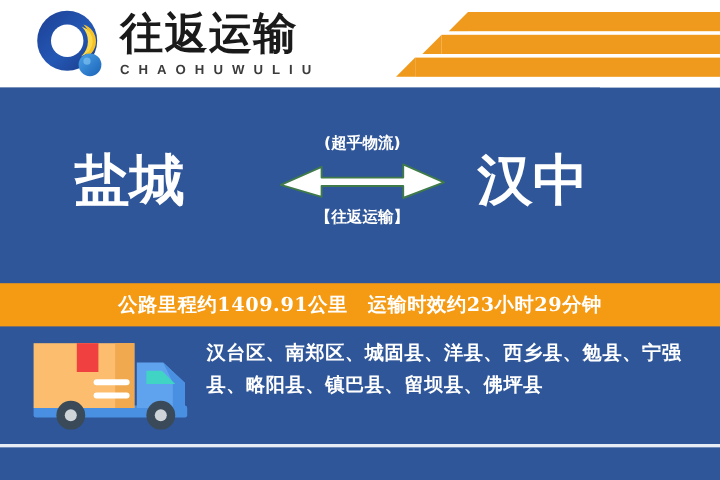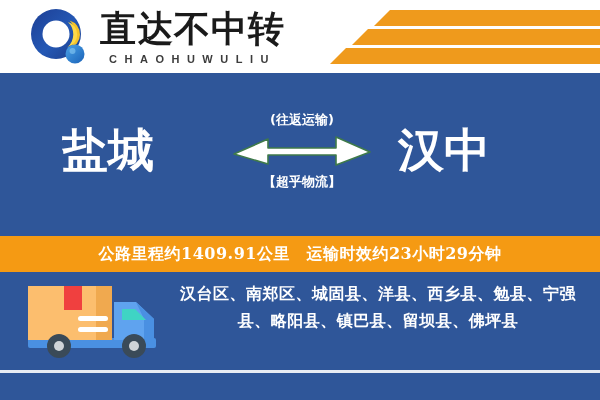--- a/index.html
+++ b/index.html
@@ -198,21 +198,20 @@
     position: absolute;
     left: 172px;
     top: 12px;
     width: 412px;
     font-family: "DejaVu Sans", "Liberation Sans", sans-serif;
     font-size: 16px;
     font-weight: bold;
     color: #ffffff;
     line-height: 27px;
     letter-spacing: 0.5px;
-    text-align: center;
   }
 
   .divider {
     position: absolute;
     left: 0;
     top: 370px;
     width: 600px;
     height: 3px;
     background: #e8ecf4;
   }
@@ -249,42 +248,42 @@
           </defs>
           <circle cx="28" cy="27" r="25" fill="url(#ringGrad)"></circle>
           <circle cx="28" cy="27" r="13.5" fill="#ffffff"></circle>
           <path d="M41.5 13.5 A19 19 0 0 1 41 41.5 A14.5 14.5 0 0 0 41.5 13.5 Z" fill="#f5c328"></path>
           <path d="M40 15 A17 17 0 0 1 39.6 40 A13 13 0 0 0 40 15 Z" fill="#fcd94a"></path>
           <circle cx="47" cy="47" r="9.5" fill="url(#dotGrad)"></circle>
           <circle cx="44.5" cy="44" r="3" fill="#8fd0f5" opacity="0.55"></circle>
         </svg>
       </div>
       <div class="logo-wordmark">
-        <div class="brand-cn">直达不中转</div>
+        <div class="brand-cn">往返运输</div>
         <div class="brand-en">CHAOHUWULIU</div>
       </div>
     </div>
 
     <div class="stripes">
       <div class="stripe s1"></div>
       <div class="stripe s2"></div>
       <div class="stripe s3"></div>
     </div>
   </div>
 
   <div class="route-panel">
 
     <div class="city city-origin">盐城</div>
 
     <div class="arrow-group">
-      <div class="note-top">(往返运输)</div>
+      <div class="note-top">(超乎物流)</div>
       <svg class="arrow-svg" width="140" height="34" viewBox="0 0 140 34" xmlns="http://www.w3.org/2000/svg">
         <polygon points="2,21 36,6 36,15 104,15 104,4 138,19 104,32 104,22 36,22 36,31" fill="#ffffff" stroke="#3f7a4a" stroke-width="1.6" stroke-linejoin="round"></polygon>
       </svg>
-      <div class="note-bottom">【超乎物流】</div>
+      <div class="note-bottom">【往返运输】</div>
     </div>
 
     <div class="city city-dest">汉中</div>
   </div>
 
   <div class="info-bar">
     <div class="info-text">公路里程约1409.91公里　运输时效约23小时29分钟</div>
   </div>
 
   <div class="coverage">

